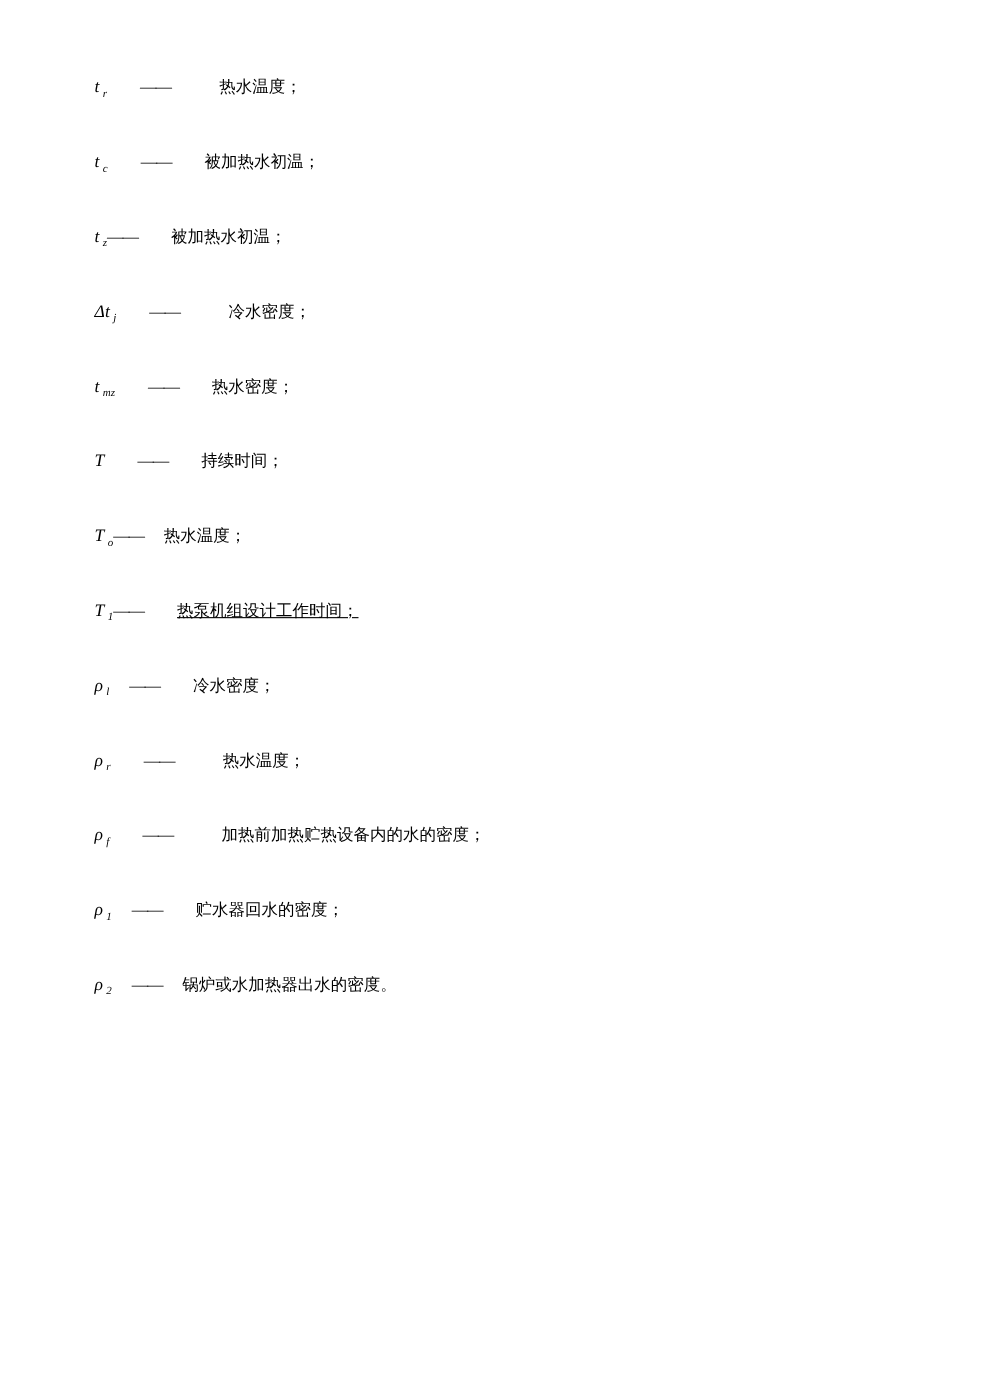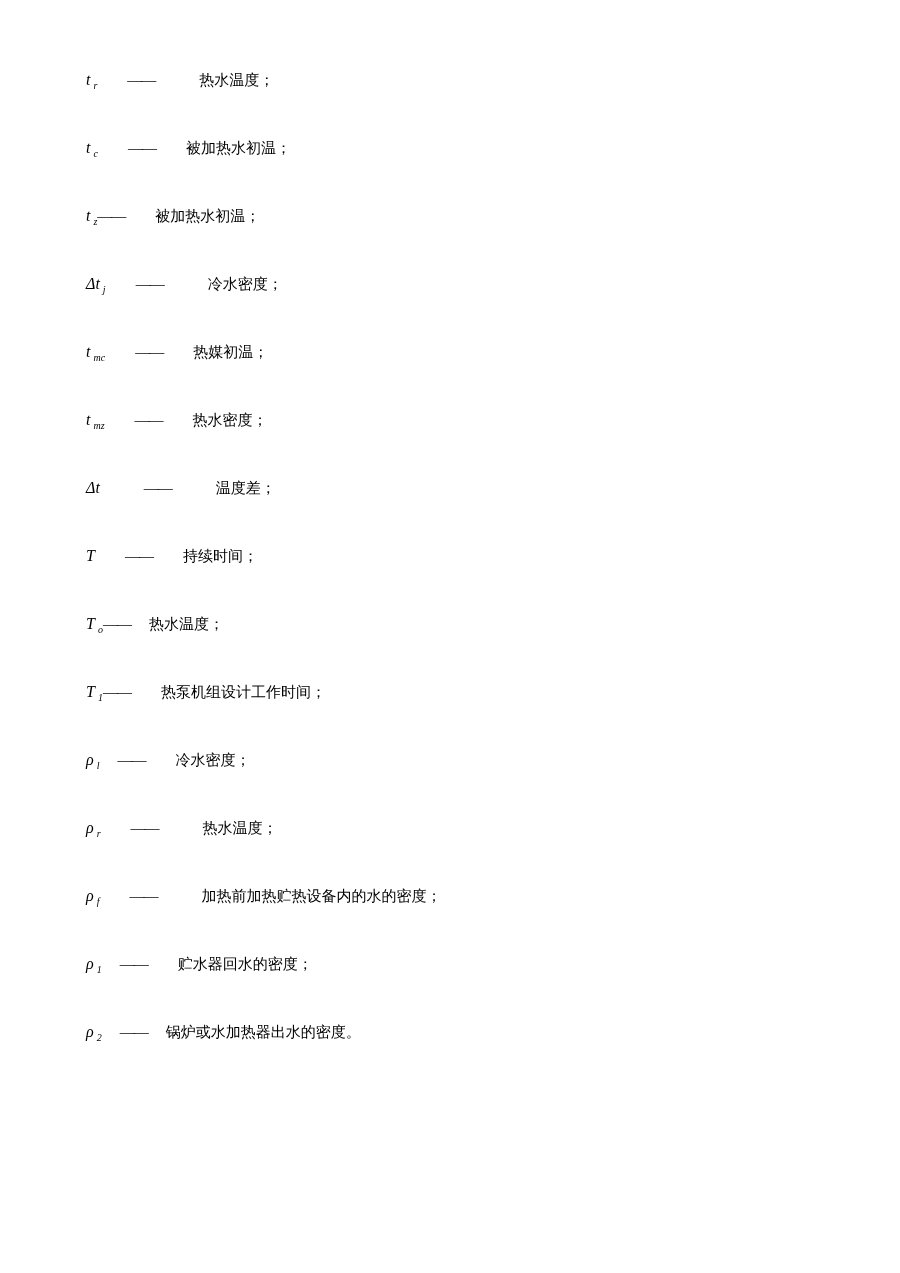--- a/index.html
+++ b/index.html
@@ -52,38 +52,37 @@
     font-size: 15px;
     letter-spacing: -1px;
   }
   .desc {
     display: inline-block;
     font-family: "DejaVu Sans", "Liberation Sans", sans-serif;
     font-size: 15px;
     color: #000;
   }
   .desc.underline {
+    text-decoration: underline;
     text-align: center;
   }
   .gap-sm { display:inline-block; width: 18px; }
   .gap-md { display:inline-block; width: 30px; }
   .gap-lg { display:inline-block; width: 44px; }
 </style>
 </head>
 <body>
 
 <div class="page">
   <div class="content" id="lines-root">
       <div class="symbol-line"><span class="sym">t</span><span class="sym"><span class="sub-low">r</span></span><span class="gap-md"></span><span class="dash">——</span><span class="gap-lg"></span><span class="desc">热水温度；</span></div>
       <div class="symbol-line"><span class="sym">t</span><span class="sym"><span class="sub-low">c</span></span><span class="gap-md"></span><span class="dash">——</span><span class="gap-md"></span><span class="desc">被加热水初温；</span></div>
       <div class="symbol-line"><span class="sym">t</span><span class="sym"><span class="sub-low">z</span></span><span class=""></span><span class="dash">——</span><span class="gap-md"></span><span class="desc">被加热水初温；</span></div>
       <div class="symbol-line"><span class="sym">Δt</span><span class="sym"><span class="sub-low">j</span></span><span class="gap-md"></span><span class="dash">——</span><span class="gap-lg"></span><span class="desc">冷水密度；</span></div>
-      <div class="symbol-line"><span class="sym">t</span><span class="sym"><span class="sub-low">mc</span></span><span class="gap-md"></span><span class="dash">——</span><span class="gap-md"></span><span class="desc">热媒初温；</span></div>
       <div class="symbol-line"><span class="sym">t</span><span class="sym"><span class="sub-low">mz</span></span><span class="gap-md"></span><span class="dash">——</span><span class="gap-md"></span><span class="desc">热水密度；</span></div>
-      <div class="symbol-line"><span class="sym">Δt</span><span class="gap-lg"></span><span class="dash">——</span><span class="gap-lg"></span><span class="desc">温度差；</span></div>
       <div class="symbol-line"><span class="sym">T</span><span class="gap-md"></span><span class="dash">——</span><span class="gap-md"></span><span class="desc">持续时间；</span></div>
       <div class="symbol-line"><span class="sym">T</span><span class="sym"><span class="sub-low">o</span></span><span class=""></span><span class="dash">——</span><span class="gap-sm"></span><span class="desc">热水温度；</span></div>
       <div class="symbol-line"><span class="sym">T</span><span class="sym"><span class="sub-low">1</span></span><span class=""></span><span class="dash">——</span><span class="gap-md"></span><span class="desc underline">热泵机组设计工作时间；</span></div>
       <div class="symbol-line"><span class="sym">ρ</span><span class="sym"><span class="sub-low">l</span></span><span class="gap-sm"></span><span class="dash">——</span><span class="gap-md"></span><span class="desc">冷水密度；</span></div>
       <div class="symbol-line"><span class="sym">ρ</span><span class="sym"><span class="sub-low">r</span></span><span class="gap-md"></span><span class="dash">——</span><span class="gap-lg"></span><span class="desc">热水温度；</span></div>
       <div class="symbol-line"><span class="sym">ρ</span><span class="sym"><span class="sub-low">f</span></span><span class="gap-md"></span><span class="dash">——</span><span class="gap-lg"></span><span class="desc">加热前加热贮热设备内的水的密度；</span></div>
       <div class="symbol-line"><span class="sym">ρ</span><span class="sym"><span class="sub-low">1</span></span><span class="gap-sm"></span><span class="dash">——</span><span class="gap-md"></span><span class="desc">贮水器回水的密度；</span></div>
       <div class="symbol-line"><span class="sym">ρ</span><span class="sym"><span class="sub-low">2</span></span><span class="gap-sm"></span><span class="dash">——</span><span class="gap-sm"></span><span class="desc">锅炉或水加热器出水的密度。</span></div>
     </div>
 </div>

